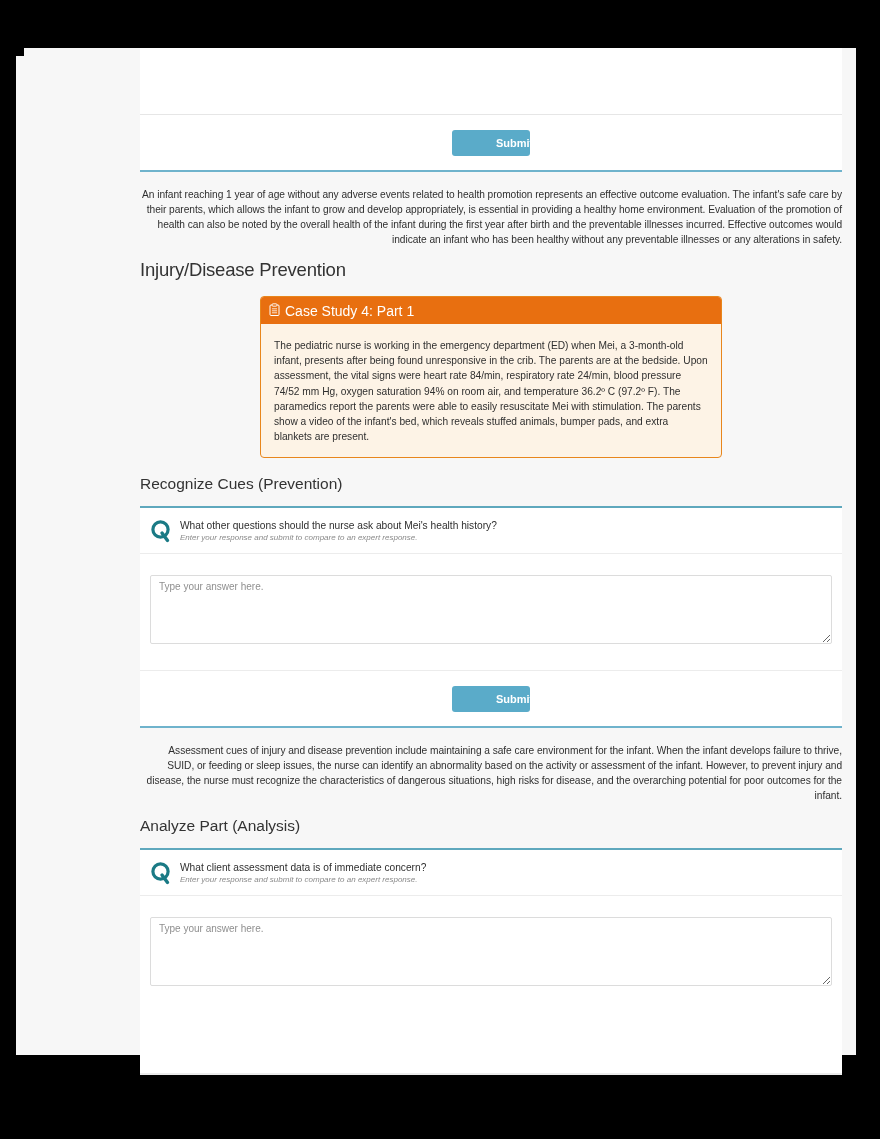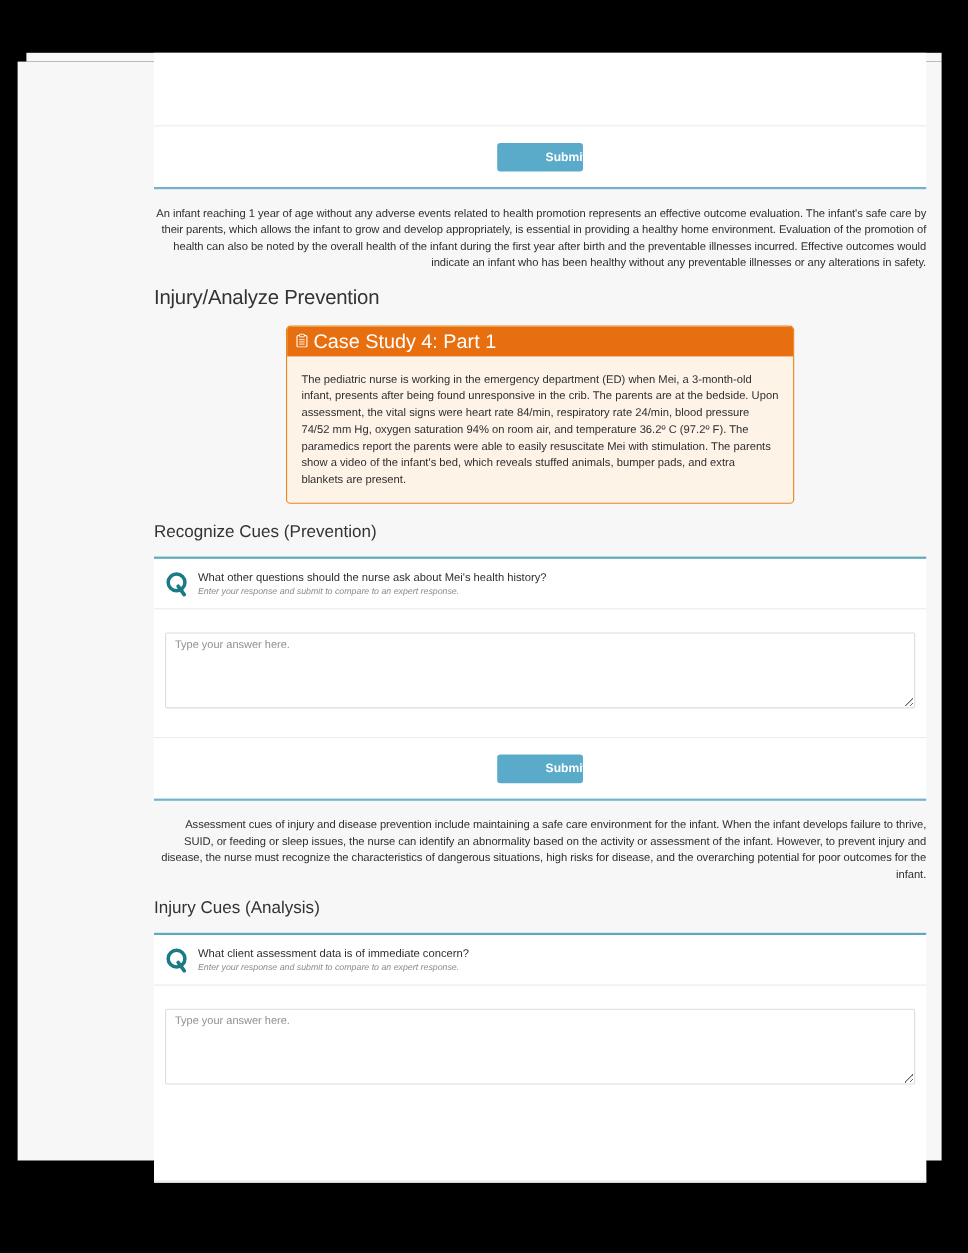--- a/index.html
+++ b/index.html
@@ -69,21 +69,21 @@
       border-radius: 4px;
       background: #fdf3e6;
       overflow: hidden;
     }
     .case-header {
       background: #e86f10;
       color: #ffffff;
       height: 27px;
       display: flex; align-items: center;
       padding-left: 8px;
-      font-size: 18px;
+      font-size: 14px;
     }
     .case-header svg { margin-right: 5px; }
     .case-body {
       padding: 14px 13px 13px 13px;
       font-size: 10.2px;
       line-height: 15.2px;
       color: #2f2f2f;
     }
     .sub-title {
       font-size: 15.5px;
@@ -142,21 +142,21 @@
 
 <div class="content">
 
   <div class="panel-white answer-top"></div>
   <div class="submit-row">
     <button class="submit-btn">Submit</button>
   </div>
 
   <p class="para">An infant reaching 1 year of age without any adverse events related to health promotion represents an effective outcome evaluation. The infant's safe care by their parents, which allows the infant to grow and develop appropriately, is essential in providing a healthy home environment. Evaluation of the promotion of health can also be noted by the overall health of the infant during the first year after birth and the preventable illnesses incurred. Effective outcomes would indicate an infant who has been healthy without any preventable illnesses or any alterations in safety.</p>
 
-  <h2 class="section-title">Injury/Analyze Prevention</h2>
+  <h2 class="section-title">Injury/Disease Prevention</h2>
 
   <div class="case-box">
     <div class="case-header">
       <span>
         <svg width="11" height="13" viewBox="0 0 11 13">
           <rect x="1" y="2" width="9" height="10.5" rx="1" fill="none" stroke="#ffffff" stroke-width="1"></rect>
           <rect x="3.2" y="0.8" width="4.6" height="2.4" rx="0.6" fill="#e86f10" stroke="#ffffff" stroke-width="0.9"></rect>
           <line x1="3" y1="5.8" x2="8" y2="5.8" stroke="#ffffff" stroke-width="0.8"></line>
           <line x1="3" y1="7.8" x2="8" y2="7.8" stroke="#ffffff" stroke-width="0.8"></line>
           <line x1="3" y1="9.8" x2="8" y2="9.8" stroke="#ffffff" stroke-width="0.8"></line>
@@ -184,21 +184,21 @@
     <div class="answer-area">
       <textarea class="answer-input" placeholder="Type your answer here." style=""></textarea>
     </div>
   </div>
   <div class="submit-row">
     <button class="submit-btn">Submit</button>
   </div>
 
   <p class="para">Assessment cues of injury and disease prevention include maintaining a safe care environment for the infant. When the infant develops failure to thrive, SUID, or feeding or sleep issues, the nurse can identify an abnormality based on the activity or assessment of the infant. However, to prevent injury and disease, the nurse must recognize the characteristics of dangerous situations, high risks for disease, and the overarching potential for poor outcomes for the infant.</p>
 
-  <h3 class="sub-title" style="margin-top:14px">Injury Cues (Analysis)</h3>
+  <h3 class="sub-title" style="margin-top:14px">Analyze Part (Analysis)</h3>
   <div class="q-block">
     <div class="q-row">
       <span class="q-icon">
         <svg width="22" height="24" viewBox="0 0 22 24">
           <circle cx="10.5" cy="10.5" r="7.6" fill="none" stroke="#1a7a85" stroke-width="3.2"></circle>
           <line x1="12" y1="14" x2="17.5" y2="21.5" stroke="#1a7a85" stroke-width="3.4" stroke-linecap="round"></line>
         </svg>
       </span>
       <div class="q-text-wrap">
         <span class="q-text">What client assessment data is of immediate concern?</span>

